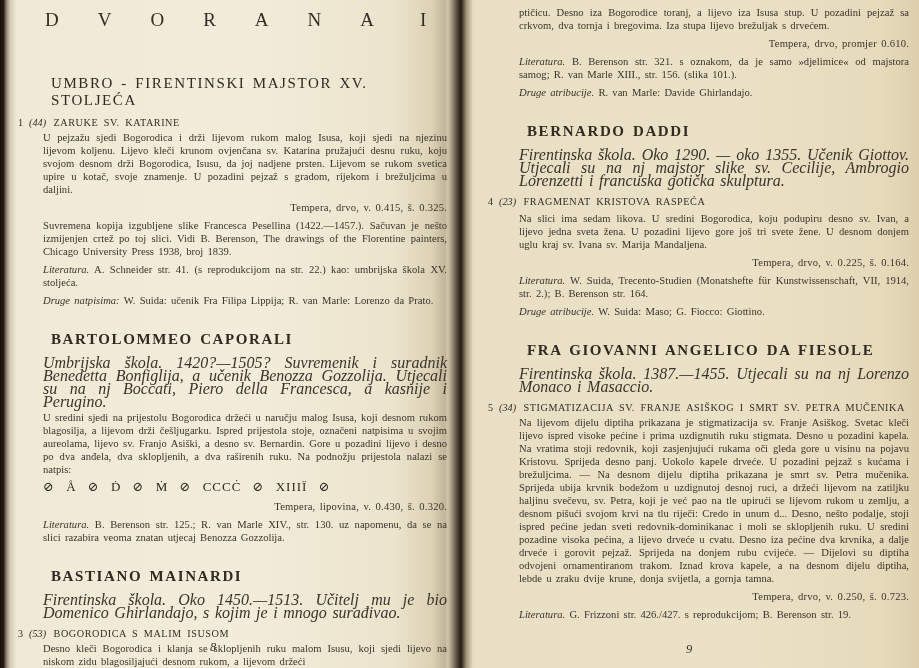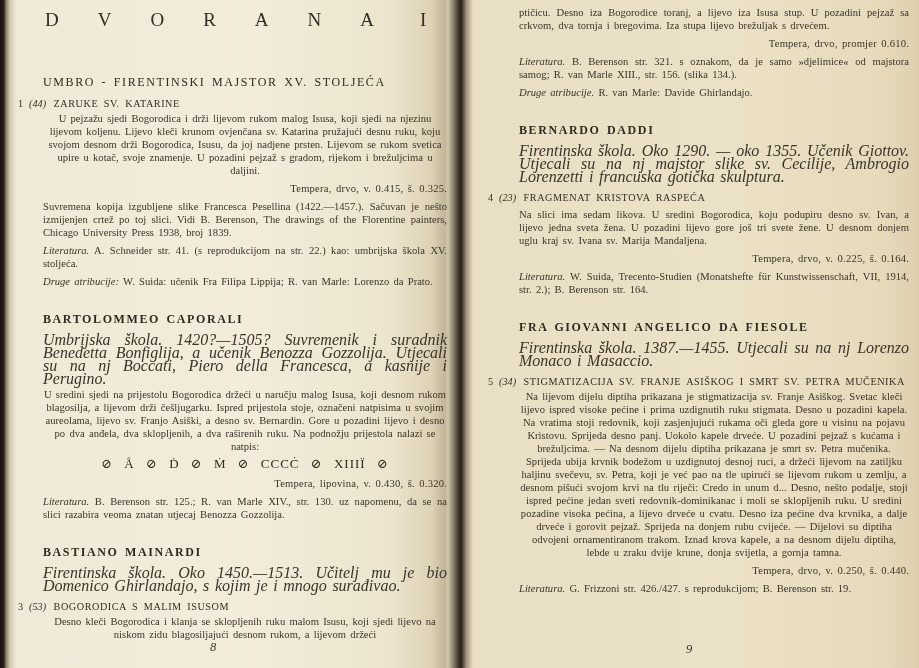--- a/index.html
+++ b/index.html
@@ -63,22 +63,22 @@
 
   .hall-header {
     margin: 9px 0 0 2px;
     font-size: 19px; color: #332e26;
     white-space: nowrap;
   }
   .hall-header .t { letter-spacing: 39px; }
   .hall-header .n { margin-left: 7px; }
 
   .section-heading {
-    font-size: 12px; letter-spacing: 1.6px; word-spacing: 2px;
-    color: #2f2a22; margin: 0;
+    font-size: 15px; letter-spacing: 1.6px; word-spacing: 2px;
+    color: #2f2a22; margin: 8px;
   }
   .item-heading {
     font-size: 10.2px; color: #332e26;
     margin: 0 0 0 -25px;
     white-space: nowrap;
   }
   .content-right .item-heading { margin-left: -31px; }
   .item-heading .num { letter-spacing: 0.4px; }
   .item-heading .inv { font-style: italic; margin: 0 5px 0 3px; }
   .item-heading .ttl { letter-spacing: 0.55px; word-spacing: 2.5px; text-align: right; }
@@ -89,21 +89,21 @@
   }
 
   .page-number {
     position: absolute; font-style: italic;
     font-size: 12.5px; color: #3a342b;
   }
   .pn-left  { left: 210px; top: 640px; }
   .pn-right { left: 228px; top: 642px; }
 
   
-  .mt-xs { margin-top: 3px; text-align: center; }  .mt-s { margin-top: 5px; }
+  .mt-xs { margin-top: 3px; }  .mt-s { margin-top: 5px; }
   .mt-m  { margin-top: 8px; }  .mt-l { margin-top: 24px; font-weight: bold; }
   .mt-xl { margin-top: 44px; } .mt-h { margin-top: 6px; }
   .mt-item { margin-top: 9px; }
 </style>
 </head>
 <body>
 
 <div class="spread">
 
   <div class="page page-left">
@@ -121,21 +121,21 @@
         <span class="ttl">ZARUKE SV. KATARINE</span>
       </p>
       <p class="para mt-xs">U pejzažu sjedi Bogorodica i drži lijevom rukom malog Isusa, koji sjedi na njezinu lijevom koljenu. Lijevo kleči krunom ovjenčana sv. Katarina pružajući desnu ruku, koju svojom desnom drži Bogorodica, Isusu, da joj nadjene prsten. Lijevom se rukom svetica upire u kotač, svoje znamenje. U pozadini pejzaž s gradom, rijekom i brežuljcima u daljini.</p>
       <p class="materials mt-s">Tempera, drvo, v. 0.415, š. 0.325.</p>
       <p class="para mt-s">Suvremena kopija izgubljene slike Francesca Pesellina (1422.—1457.). Sačuvan je nešto izmijenjen crtež po toj slici. Vidi B. Berenson, The drawings of the Florentine painters, Chicago University Press 1938, broj 1839.</p>
       <p class="note mt-s">
         <span class="lead">Literatura.</span>
         <span>A. Schneider str. 41. (s reprodukcijom na str. 22.) kao: umbrijska škola XV. stoljeća.</span>
       </p>
       <p class="note mt-s">
-        <span class="lead">Druge atribucije:</span>
+        <span class="lead">Druge natpisima:</span>
         <span>W. Suida: učenik Fra Filipa Lippija; R. van Marle: Lorenzo da Prato.</span>
       </p>
 
       <p class="section-heading mt-l">BARTOLOMMEO CAPORALI</p>
       <p class="school mt-h">Umbrijska škola. 1420?—1505? Suvremenik i suradnik Benedetta Bonfiglija, a učenik Benozza Gozzolija. Utjecali su na nj Boccati, Piero della Francesca, a kasnije i Perugino.</p>
 
       <p class="para mt-xs">U sredini sjedi na prijestolu Bogorodica držeći u naručju malog Isusa, koji desnom rukom blagosilja, a lijevom drži češljugarku. Ispred prijestola stoje, označeni natpisima u svojim aureolama, lijevo sv. Franjo Asiški, a desno sv. Bernardin. Gore u pozadini lijevo i desno po dva anđela, dva sklopljenih, a dva raširenih ruku. Na podnožju prijestola nalazi se natpis:</p>
       <p class="inscription mt-xs">⊘ Å ⊘ Ḋ ⊘ Ṁ ⊘ CCCĊ ⊘ XIIIÏ ⊘</p>
       <p class="materials mt-s">Tempera, lipovina, v. 0.430, š. 0.320.</p>
       <p class="note mt-s">
@@ -156,52 +156,56 @@
     <div class="page-number pn-left">8</div>
   </div>
 
   <div class="page page-right">
     <div class="content content-right">
 
       <p class="para mt-h">ptičicu. Desno iza Bogorodice toranj, a lijevo iza Isusa stup. U pozadini pejzaž sa crkvom, dva tornja i bregovima. Iza stupa lijevo brežuljak s drvećem.</p>
       <p class="materials mt-s">Tempera, drvo, promjer 0.610.</p>
       <p class="note mt-s">
         <span class="lead">Literatura.</span>
-        <span>B. Berenson str. 321. s oznakom, da je samo »djelimice« od majstora samog; R. van Marle XIII., str. 156. (slika 134.).</span>
+        <span>B. Berenson str. 321. s oznakom, da je samo »djelimice« od majstora samog; R. van Marle XIII., str. 156. (slika 101.).</span>
       </p>
       <p class="note mt-s">
         <span class="lead">Druge atribucije.</span>
         <span>R. van Marle: Davide Ghirlandajo.</span>
       </p>
 
       <p class="section-heading mt-l">BERNARDO DADDI</p>
       <p class="school mt-h">Firentinska škola. Oko 1290. — oko 1355. Učenik Giottov. Utjecali su na nj majstor slike sv. Cecilije, Ambrogio Lorenzetti i francuska gotička skulptura.</p>
 
       <p class="item-heading mt-item">
         <span class="num">4</span>
         <span class="inv">(23)</span>
         <span class="ttl">FRAGMENAT KRISTOVA RASPEĆA</span>
       </p>
       <p class="para mt-s">Na slici ima sedam likova. U sredini Bogorodica, koju podupiru desno sv. Ivan, a lijevo jedna sveta žena. U pozadini lijevo gore još tri svete žene. U desnom donjem uglu kraj sv. Ivana sv. Marija Mandaljena.</p>
       <p class="materials mt-s">Tempera, drvo, v. 0.225, š. 0.164.</p>
       <p class="note mt-s">
         <span class="lead">Literatura.</span>
         <span>W. Suida, Trecento-Studien (Monatshefte für Kunstwissenschaft, VII, 1914, str. 2.); B. Berenson str. 164.</span>
       </p>
+      <p class="note mt-s">
+        <span class="lead">Druge atribucije.</span>
+        <span>W. Suida: Maso; G. Fiocco: Giottino.</span>
+      </p>
 
       <p class="section-heading mt-l">FRA GIOVANNI ANGELICO DA FIESOLE</p>
       <p class="school mt-h">Firentinska škola. 1387.—1455. Utjecali su na nj Lorenzo Monaco i Masaccio.</p>
 
       <p class="item-heading mt-item">
         <span class="num">5</span>
         <span class="inv">(34)</span>
         <span class="ttl">STIGMATIZACIJA SV. FRANJE ASIŠKOG I SMRT SV. PETRA MUČENIKA</span>
       </p>
       <p class="para mt-xs">Na lijevom dijelu diptiha prikazana je stigmatizacija sv. Franje Asiškog. Svetac kleči lijevo ispred visoke pećine i prima uzdignutih ruku stigmata. Desno u pozadini kapela. Na vratima stoji redovnik, koji zasjenjujući rukama oči gleda gore u visinu na pojavu Kristovu. Sprijeda desno panj. Uokolo kapele drveće. U pozadini pejzaž s kućama i brežuljcima. — Na desnom dijelu diptiha prikazana je smrt sv. Petra mučenika. Sprijeda ubija krvnik bodežom u uzdignutoj desnoj ruci, a držeći lijevom na zatiljku haljinu svečevu, sv. Petra, koji je već pao na tle upirući se lijevom rukom u zemlju, a desnom pišući svojom krvi na tlu riječi: Credo in unum d... Desno, nešto podalje, stoji ispred pećine jedan sveti redovnik-dominikanac i moli se sklopljenih ruku. U sredini pozadine visoka pećina, a lijevo drveće u cvatu. Desno iza pećine dva krvnika, a dalje drveće i gorovit pejzaž. Sprijeda na donjem rubu cvijeće. — Dijelovi su diptiha odvojeni ornamentiranom trakom. Iznad krova kapele, a na desnom dijelu diptiha, lebde u zraku dvije krune, donja svijetla, a gornja tamna.</p>
-      <p class="materials mt-s">Tempera, drvo, v. 0.250, š. 0.440.</p>
+      <p class="materials mt-s">Tempera, drvo, v. 0.250, š. 0.723.</p>
       <p class="note mt-s">
         <span class="lead">Literatura.</span>
         <span>G. Frizzoni str. 426./427. s reprodukcijom; B. Berenson str. 19.</span>
       </p>
     </div>
     <div class="page-number pn-right">9</div>
   </div>
 
   <div class="gutter"></div>
   <div class="left-edge"></div>

